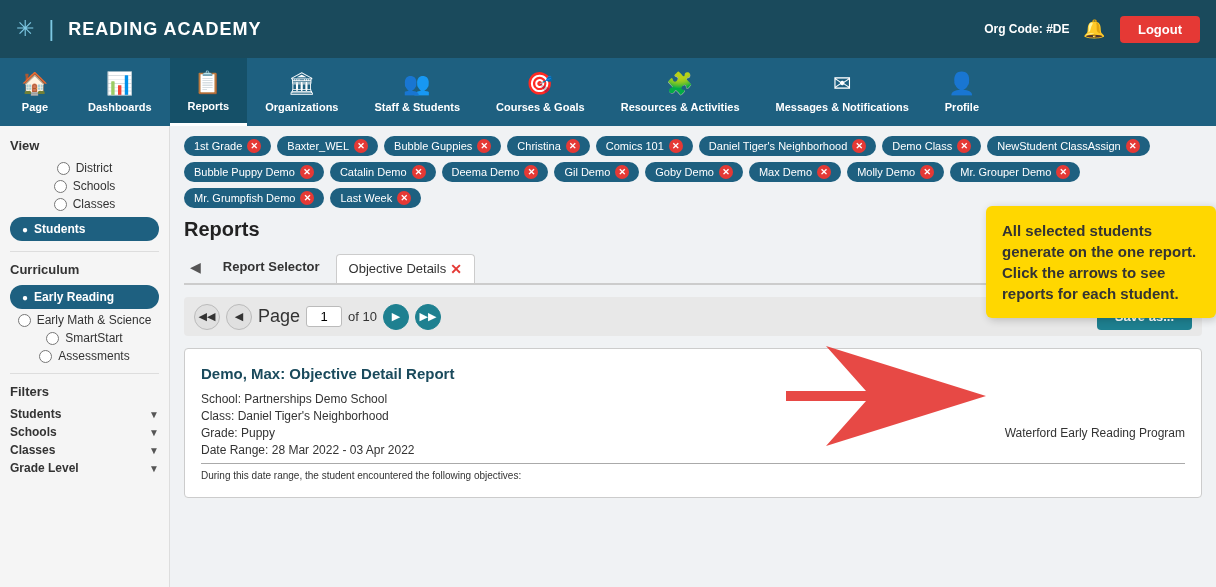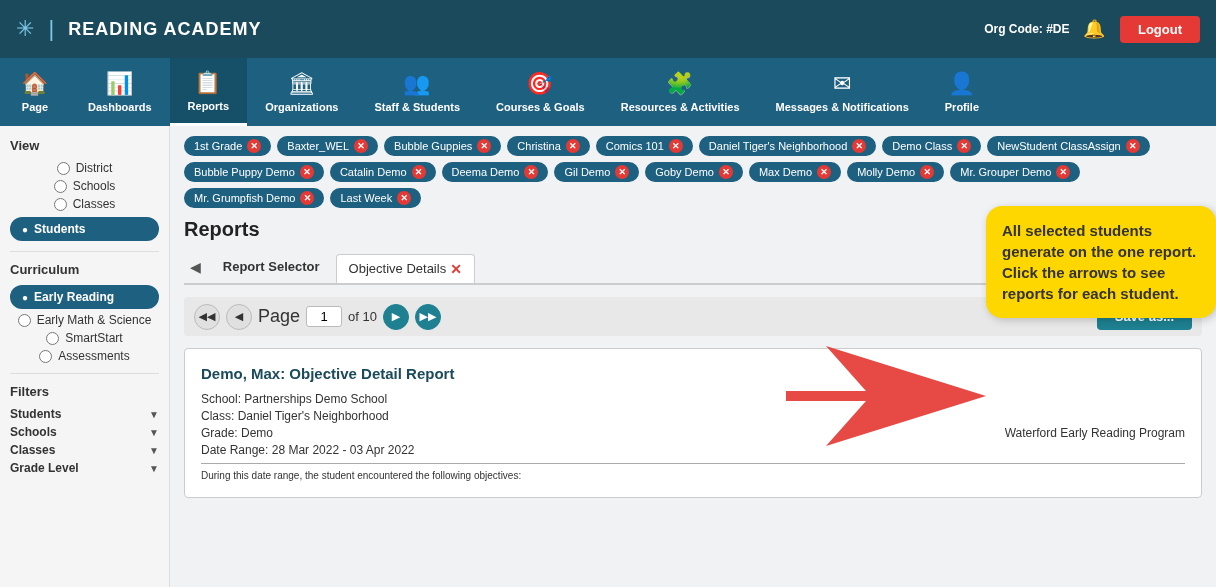--- a/index.html
+++ b/index.html
@@ -327,21 +327,21 @@
     .report-desc { margin-top: 6px; font-size: 10px; }
 
     
     .tooltip-box {
       position: absolute;
       right: -10px;
       top: 100px;
       background: #FFD700;
       color: #333;
       padding: 14px 16px;
-      border-radius: 16px;
+      border-radius: 6px;
       width: 220px;
       font-size: 15px;
       font-weight: bold;
       line-height: 1.4;
       z-index: 100;
       box-shadow: 2px 2px 8px rgba(0,0,0,0.2);
     }
 
     
     .red-arrow {
@@ -514,21 +514,21 @@
       <button class="page-nav-btn teal">▶▶</button>
       <div class="page-spacer"></div>
       <button class="save-as-btn">Save as...</button>
     </div>
 
     <div class="report-card">
       <div class="report-title">Demo, Max: Objective Detail Report</div>
       <div class="report-field">School: Partnerships Demo School</div>
       <div class="report-field">Class: Daniel Tiger's Neighborhood</div>
       <div class="report-row">
-        <span>Grade: Demo</span>
+        <span>Grade: Puppy</span>
         <span>Waterford Early Reading Program</span>
       </div>
       <div class="report-field">Date Range: 28 Mar 2022 - 03 Apr 2022</div>
       <hr class="report-hr">
       <div class="report-desc">During this date range, the student encountered the following objectives:</div>
     </div>
 
     <svg class="red-arrow" width="200" height="100" viewBox="0 0 200 100" style="position:absolute; right:230px; top:220px; z-index:50; pointer-events:none;">
       <polygon points="200,50 40,0 80,45 0,45 0,55 80,55 40,100" fill="#e53935" opacity="0.92"></polygon>
     </svg>

